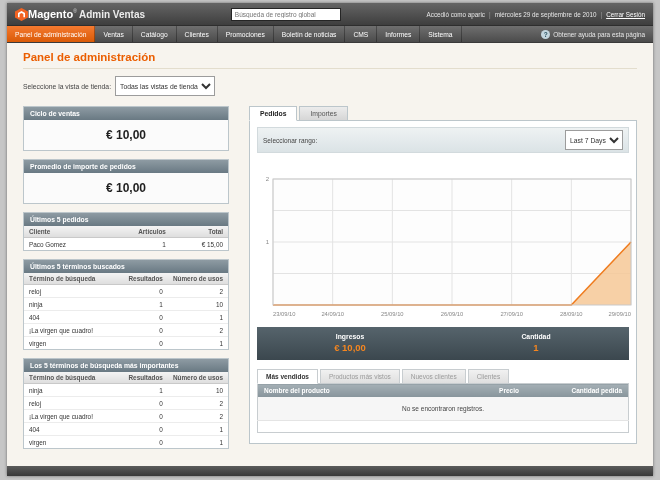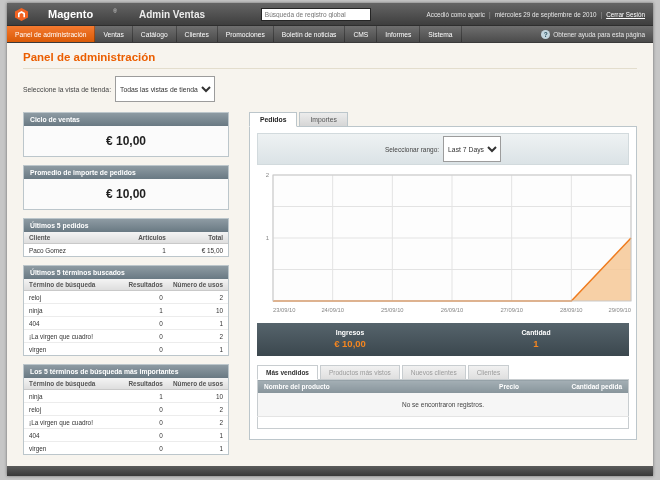--- a/index.html
+++ b/index.html
@@ -2,42 +2,42 @@
 <html><head>
 <meta charset="utf-8">
 <style>
   *{box-sizing:border-box;margin:0;padding:0}
   html,body{width:660px;height:480px}
   body{background:#c6c6c6;font-family:"Liberation Sans",sans-serif;overflow:hidden}
   .page{margin:3px 7px 0;height:473px;display:flex;flex-direction:column;background:#f7f4ee;box-shadow:0 0 3px rgba(0,0,0,.45)}
 
   
   .topbar{height:23px;flex:0 0 23px;background:linear-gradient(#656565,#3e3e3e);display:flex;align-items:center;padding:0 8px;border-bottom:1px solid #2e2e2e}
-  .brand{display:flex;align-items:center;gap:20px;color:#fff;white-space:nowrap}
+  .brand{display:flex;align-items:center;gap:0;color:#fff;white-space:nowrap}
   .brand-name{font-size:11px;font-weight:bold}
   .brand-mark{font-size:5px;vertical-align:top;color:#ddd;margin:0 2px 0 0;position:relative;top:-3px}
   .brand-suffix{font-size:10px;font-weight:bold;color:#ececec}
   .global-search{margin-left:auto;width:110px;height:13px;font-size:6.5px;border:1px solid #252525;padding:0 3px;background:#fff;color:#444;font-family:"Liberation Sans",sans-serif}
   .session{margin-left:auto;display:flex;align-items:center;gap:4px;font-size:6.3px;color:#e7e7e7;white-space:nowrap}
   .session .sep{color:#9a9a9a}
   .logout-link{color:#fff;text-decoration:underline;cursor:pointer}
 
   
   .nav{height:17px;flex:0 0 17px;background:linear-gradient(#6f6f6f,#4b4b4b);display:flex;align-items:stretch;font-size:6.7px;color:#fff;border-bottom:1px solid #3a3a3a}
   .nav-item{display:flex;align-items:center;padding:0 8px;border-right:1px solid rgba(0,0,0,.3);cursor:pointer;white-space:nowrap}
   .nav-item.active{background:linear-gradient(#f47a30,#da5a06)}
   .nav-help{margin-left:auto;display:flex;align-items:center;gap:3px;padding:0 8px;color:#e8e8e8;font-size:6.4px;cursor:pointer;white-space:nowrap}
   .help-icon{width:9px;height:9px;border-radius:50%;background:#c3d5de;color:#27505f;font-size:6.5px;font-weight:bold;display:flex;align-items:center;justify-content:center}
 
   
   .content{flex:1;padding:8px 16px 0}
   .title-row{border-bottom:1px solid #e3ddcd;padding-bottom:5px;margin-bottom:7px}
   .page-title{color:#eb5e00;font-size:11.5px;font-weight:bold}
   .store-switcher{display:flex;align-items:center;gap:4px;font-size:6.8px;color:#444;margin-bottom:10px}
-  select{font-size:6.8px;height:26px;border:1px solid #9c9c9c;background:#fff;color:#333;font-family:"Liberation Sans",sans-serif}
+  select{font-size:6.8px;height:20px;border:1px solid #9c9c9c;background:#fff;color:#333;font-family:"Liberation Sans",sans-serif}
 
   .columns{display:flex;gap:20px;align-items:flex-start}
   .left-col{width:206px;flex:0 0 206px;display:flex;flex-direction:column;gap:8px}
   .right-col{flex:1;min-width:0}
 
   
   .card{border:1px solid #bcc6cb;background:#fff}
   .card-head{background:linear-gradient(#8e9ba3,#697983);color:#fff;font-size:6.8px;font-weight:bold;padding:3px 6px}
   .card-value{background:#fbfbfb;text-align:center;font-size:12px;font-weight:bold;color:#1f1f1f;padding:8px 0}
   .mini-table{width:100%;border-collapse:collapse;font-size:6.4px}
@@ -46,21 +46,21 @@
   .mini-table th:nth-child(2){width:22%}
   .mini-table th:nth-child(3){width:28%}
   .mini-table td{padding:2.5px 5px;border-bottom:1px solid #ececec;color:#333;background:#fff;white-space:nowrap}
   .mini-table tr:last-child td{border-bottom:none}
 
   
   .dash-tabs{display:flex;gap:2px;position:relative;z-index:2;margin-bottom:-1px}
   .tab{font-size:6.8px;padding:3px 10px;border:1px solid #bcc6cb;background:linear-gradient(#ececec,#d6d6d6);color:#555;cursor:pointer}
   .tab.active{background:#fff;border-bottom:1px solid #fff;color:#222;font-weight:bold}
   .panel{border:1px solid #bcc6cb;background:#fff;padding:6px 7px 10px}
-  .range-bar{background:linear-gradient(#eef2f3,#dbe3e6);border:1px solid #d2dadd;display:flex;justify-content:center;align-items:center;gap:4px;padding:2px 23px;font-size:6.5px;color:#444;margin-bottom:0}
+  .range-bar{background:linear-gradient(#eef2f3,#dbe3e6);border:1px solid #d2dadd;display:flex;justify-content:space-between;align-items:center;gap:4px;padding:2px 5px;font-size:6.5px;color:#444;margin-bottom:16px}
   .chart-wrap{background:#fff}
 
   .stats-bar{display:flex;background:linear-gradient(#56646c,#3b474e);margin-top:4px;padding:6px 0 7px}
   .stat{flex:1;text-align:center}
   .stat-label{color:#fff;font-size:6.8px;font-weight:bold}
   .stat-value{color:#f6861f;font-size:9.5px;font-weight:bold;margin-top:2px}
 
   .bottom-tabs{display:flex;gap:2px;margin-top:9px;position:relative;z-index:2;margin-bottom:-1px}
   .btab{font-size:6.5px;padding:3px 8px;border:1px solid #c8cdd0;background:linear-gradient(#f1f1f1,#dfdfdf);color:#9a9a9a;cursor:pointer;white-space:nowrap}
   .btab.active{background:#fff;border-bottom:1px solid #fff;color:#333;font-weight:bold}

